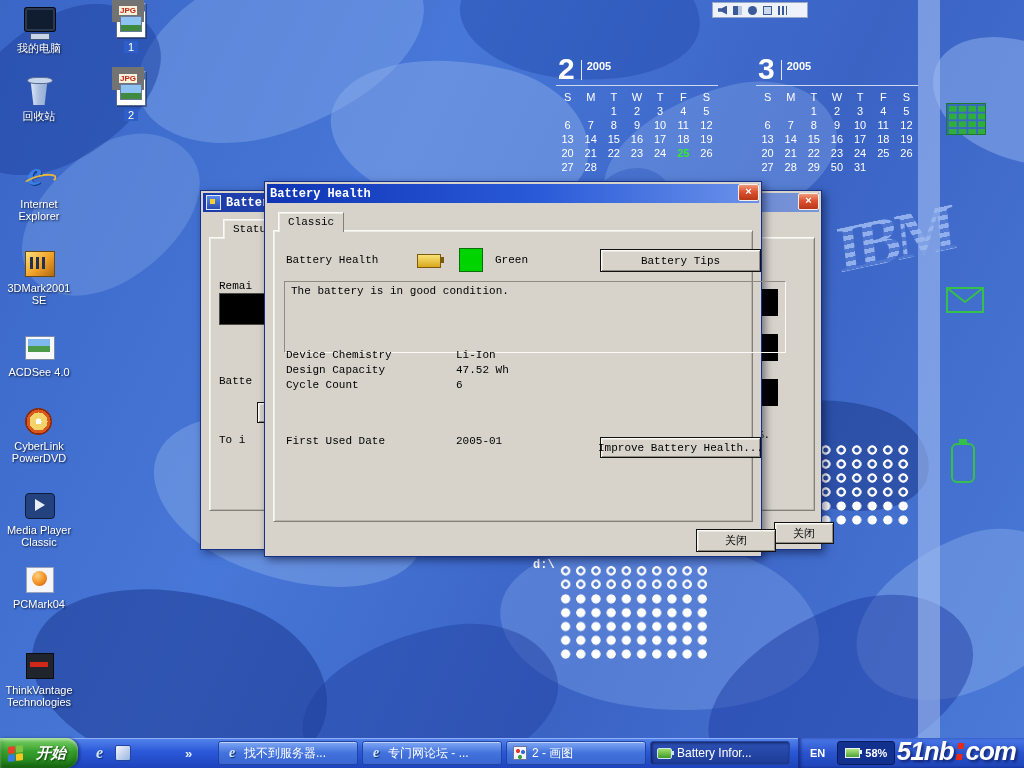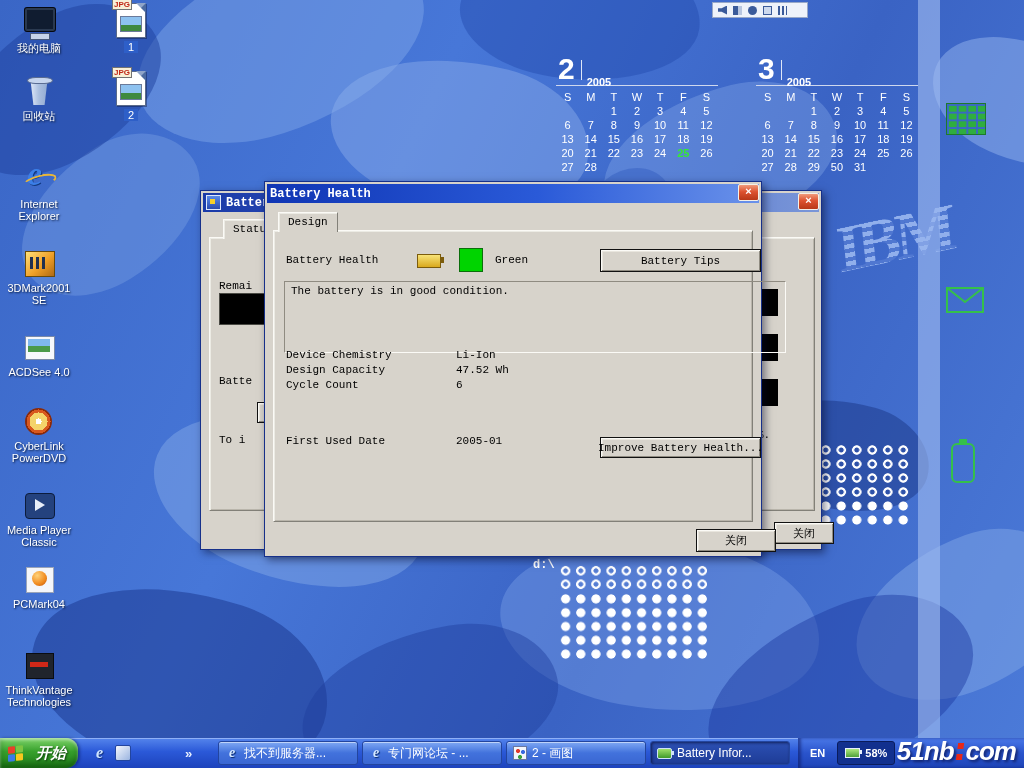--- a/index.html
+++ b/index.html
@@ -45,21 +45,21 @@
   .mt-4{border:1px solid #3a5a9a;box-sizing:border-box;background:#cdd9ee;}
   .mt-5{background:repeating-linear-gradient(90deg,#3a5a9a 0 2px,transparent 2px 4px);}
 
   
   .calendar{position:absolute;width:162px;color:#fff;}
   #cal-0{left:556px;top:56px;}
   #cal-1{left:756px;top:56px;}
   .cal-head{display:flex;align-items:flex-start;height:28px;}
   .cal-month{font-size:30px;font-weight:bold;line-height:26px;padding-left:2px;}
   .cal-sep{width:1px;height:20px;background:#dfe7f8;margin:4px 0 0 6px;}
-  .cal-year{font-size:11px;font-weight:bold;padding:4px 0 0 5px;margin-top:16px;}
+  .cal-year{font-size:11px;font-weight:bold;padding:4px 0 0 5px;}
   .cal-rule{height:1px;background:#cfd8ee;margin-top:1px;}
   .cal-days,.cal-grid{display:grid;grid-template-columns:repeat(7,1fr);}
   .cal-days{margin-top:4px;}
   .cal-cell{text-align:center;font-size:11px;height:14px;line-height:14px;}
   .cal-hl{color:#35e835;font-weight:bold;}
 
   
   #desktop-icons .desk-icon{position:absolute;left:4px;width:70px;cursor:pointer;}
   #desktop-icons .desk-icon:nth-child(1){top:6px;}
   #desktop-icons .desk-icon:nth-child(2){top:74px;}
@@ -90,21 +90,21 @@
   .k-pcmark::after{content:"";position:absolute;left:10px;top:9px;width:15px;height:15px;border-radius:50%;background:radial-gradient(circle at 35% 30%,#ffd27a,#f08a1e 60%,#b84a08);}
   .k-thinkvantage::before{content:"";position:absolute;left:4px;top:5px;width:26px;height:24px;background:#20242c;border:1px solid #0a0c10;}
   .k-thinkvantage::after{content:"";position:absolute;left:8px;top:14px;width:18px;height:5px;background:#d02818;}
 
   #file-icons .file-icon{position:absolute;left:98px;width:66px;cursor:pointer;}
   #file-icons .file-icon:nth-child(1){top:3px;}
   #file-icons .file-icon:nth-child(2){top:71px;}
   .ficon{width:28px;height:33px;position:relative;margin:0 auto;background:#fff;border:1px solid #5a6a8a;box-shadow:1px 1px 0 rgba(10,20,60,.4);}
   .ficon::before{content:"";position:absolute;right:-1px;top:-1px;border:5px solid;border-color:#8fa4c8 #4b6aa0 transparent transparent;}
   .ficon::after{content:"";position:absolute;left:3px;top:12px;width:20px;height:14px;background:linear-gradient(180deg,#8ec2f0 55%,#3f8a3f 55%);border:1px solid #6a7a9a;}
-  .fbadge{position:absolute;left:-5px;top:-5px;font:bold 8px "Liberation Sans",sans-serif;color:#c02818;background:#f8f0d8;border:1px solid #737373;padding:0 1px;line-height:9px;}
+  .fbadge{position:absolute;left:-5px;top:-5px;font:bold 8px "Liberation Sans",sans-serif;color:#c02818;background:#f8f0d8;border:7px solid #737373;padding:0 1px;line-height:9px;}
   .flabel{margin-top:3px;text-align:center;font-size:11px;color:#fff;}
   .flabel span{background:#2e5fc8;padding:0 4px;}
 
   
   .win{position:absolute;background:#d7d3cb;border:1px solid #16308a;box-shadow:3px 3px 8px rgba(5,10,40,.5);}
   #info-window{left:200px;top:190px;width:620px;height:358px;z-index:5;}
   #battery-dialog{left:264px;top:181px;width:496px;height:374px;z-index:10;}
   .titlebar{position:absolute;left:2px;top:2px;right:2px;height:19px;display:flex;align-items:center;gap:5px;padding:0 3px;
     background:linear-gradient(90deg,#0f35b4,#2a5ad8 55%,#6a92ea);color:#fff;
     font:bold 12px "Liberation Mono","DejaVu Sans Mono",monospace;white-space:nowrap;overflow:hidden;}
@@ -421,21 +421,21 @@
       <div class="iw-box" id="iw-box3"></div>
       <div class="lbl" id="iw-percent">%.</div>
       <div class="xbtn" id="iw-close">关闭</div>
     </div>
 
     <div class="win" id="battery-dialog">
       <div class="titlebar">
         <span>Battery Health</span>
       </div>
       <div class="close-btn">×</div>
-      <div class="tab">Design</div>
+      <div class="tab">Classic</div>
       <div class="tabpage"></div>
       <div class="lbl" id="bh-health-label">Battery Health</div>
       <div id="bh-batt-icon"></div>
       <div id="bh-green-box"></div>
       <div class="lbl" id="bh-green-label">Green</div>
       <div class="xbtn" id="bh-tips">Battery Tips</div>
       <div id="bh-condition-box">
         <span>The battery is in good condition.</span>
       </div>
       <div id="bh-fields">

